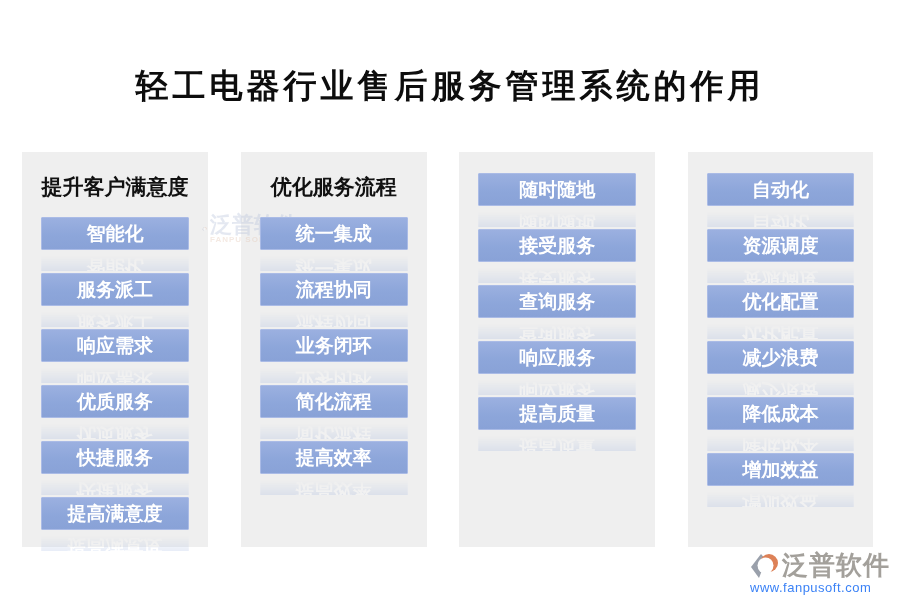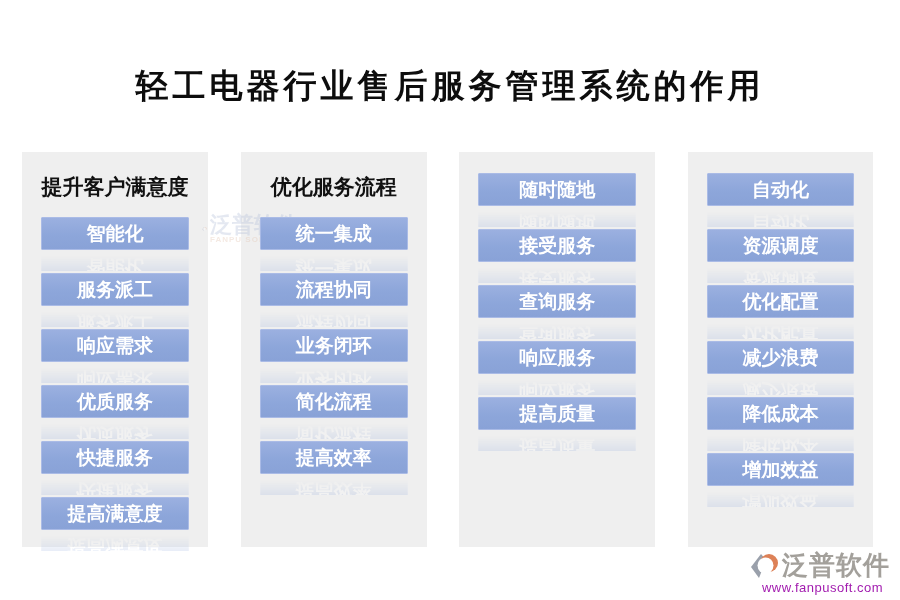--- a/index.html
+++ b/index.html
@@ -53,21 +53,21 @@
   .wm-top .wm-latin{font-size:8px;font-weight:bold;color:#e3c6b4;letter-spacing:1px;white-space:nowrap;}
   
   .wm-bottom{
     position:absolute;left:750px;top:548px;width:145px;
   }
   .wm-bottom .wm-row{display:flex;align-items:center;gap:2px;}
   .wm-bottom .wm-cjk{
     font-size:26px;font-weight:bold;color:#a3a09b;letter-spacing:1px;white-space:nowrap;
   }
   .wm-bottom .wm-url{
-    font-size:13px;color:#a21caf;text-align:center;margin-top:-3px;letter-spacing:.5px;
+    font-size:13px;color:#3b82f6;text-align:left;margin-top:-3px;letter-spacing:.5px;
   }
   .logo-svg{display:block;}
 </style>
 </head>
 <body>
 
 <h1 class="title">轻工电器行业售后服务管理系统的作用</h1>
 
 <div class="wm-top">
   <svg class="logo-svg" width="28" height="30" viewBox="0 0 30 30">

